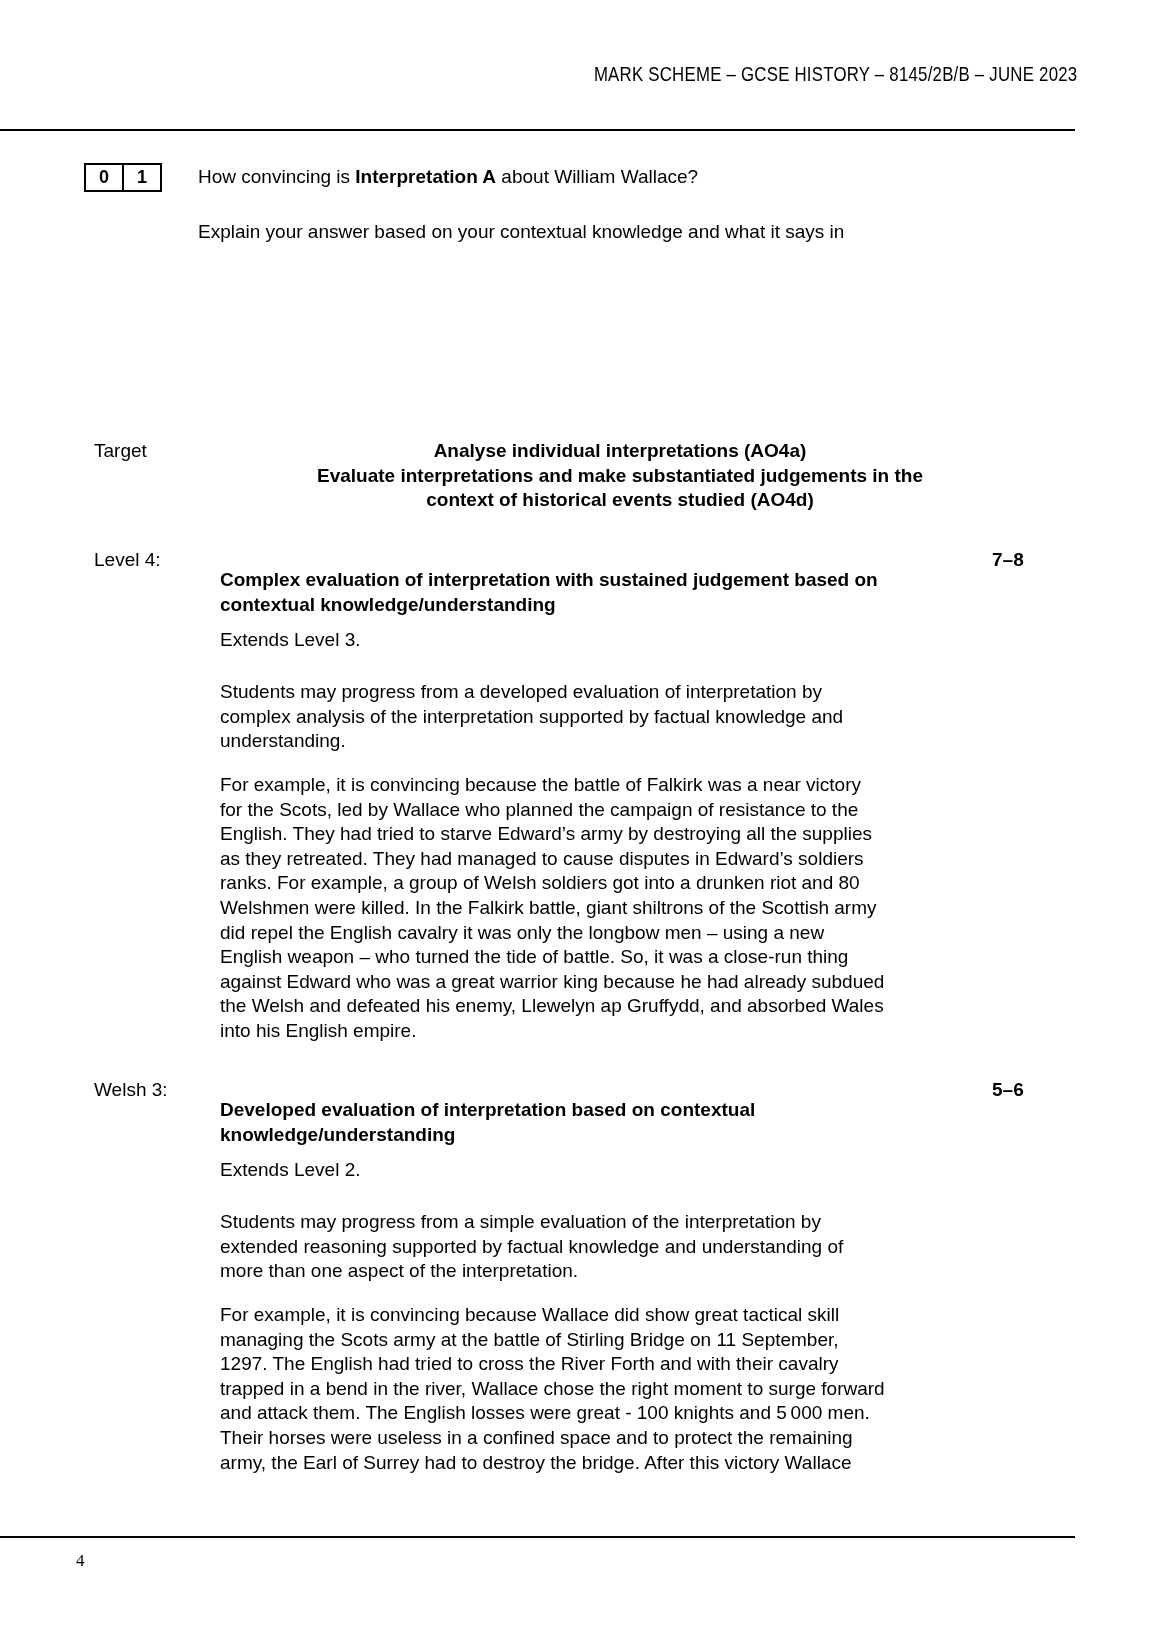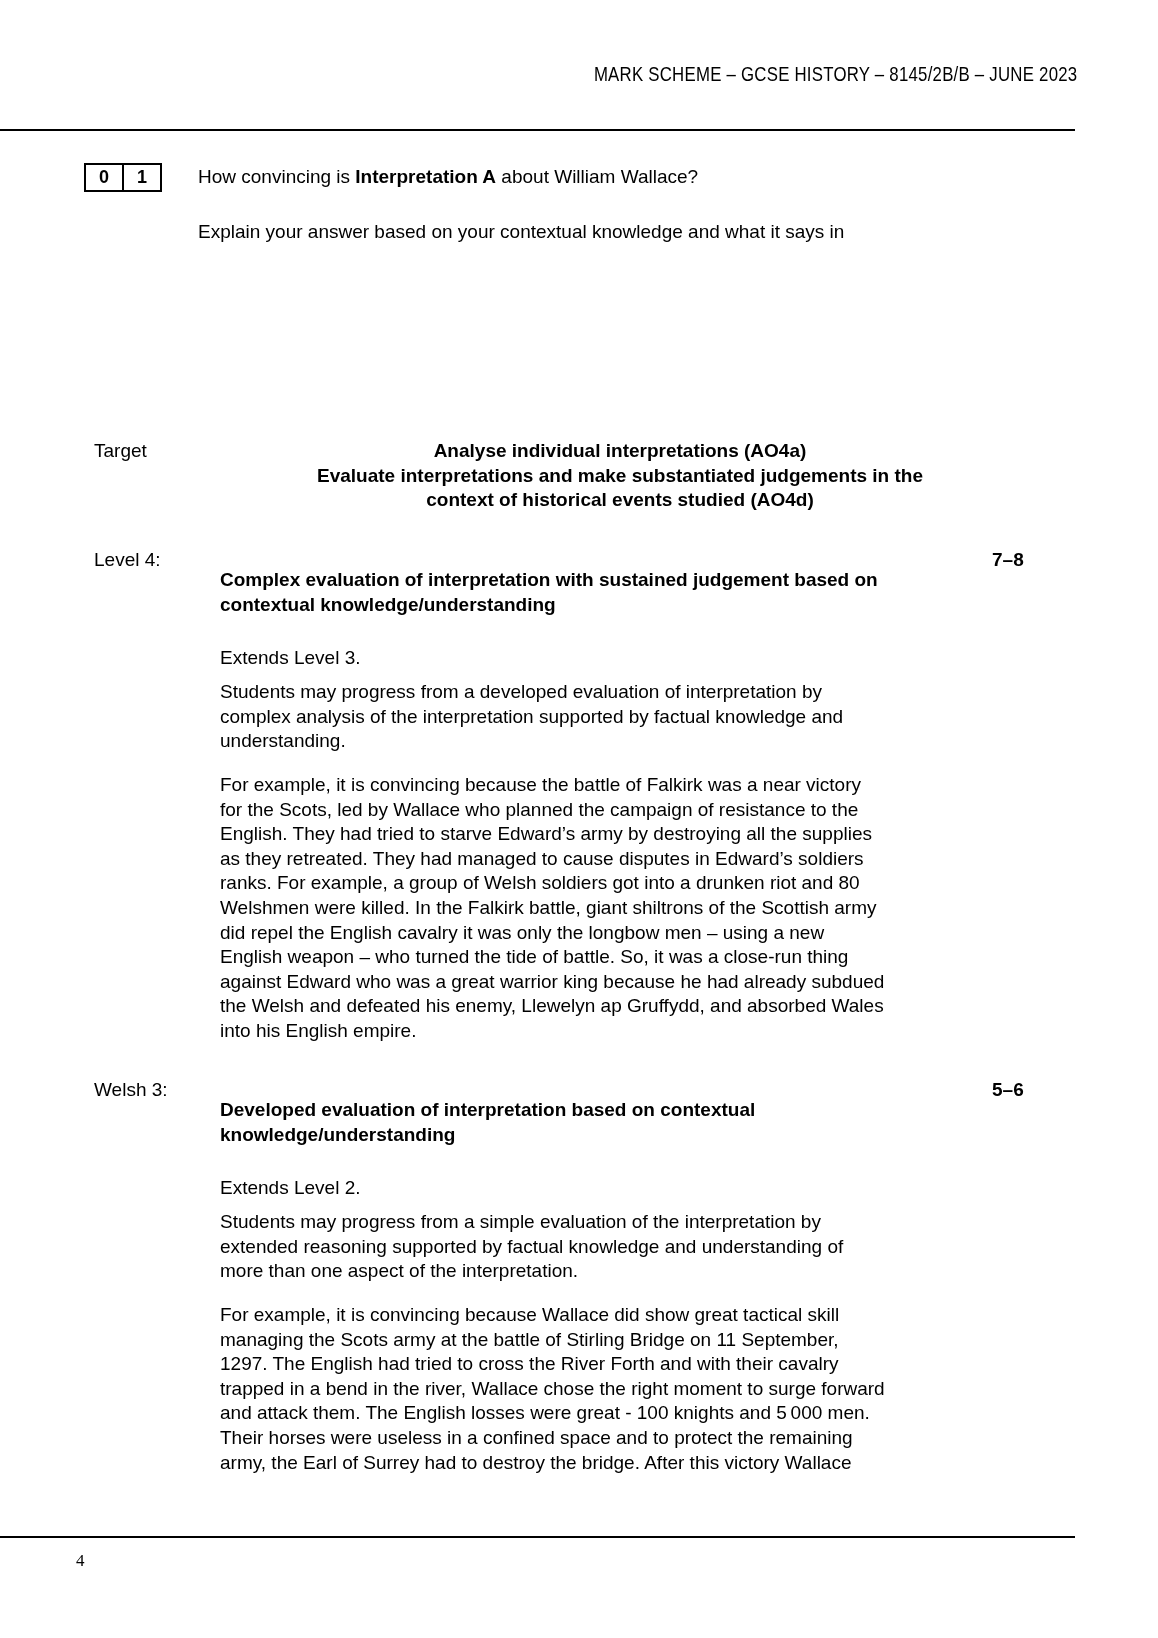--- a/index.html
+++ b/index.html
@@ -69,21 +69,21 @@
   .target-text { position: absolute; left: 220px; top: 0; font-weight: bold; white-space: pre-line; width: 800px; text-align: center; }
 
   .level-section { position: absolute; left: 0; right: 0; }
   .level-4 { top: 548px; }
   .level-3 { top: 1078px; }
   .level-heading {
     position: absolute; left: 220px; top: 0;
     font-weight: bold; white-space: pre-line; width: 760px; margin-top: 20px;
   }
   .level-marks { position: absolute; left: 992px; top: 0; font-weight: bold; white-space: nowrap; }
-  .level-extends { position: absolute; left: 220px; top: 80px; white-space: nowrap; margin-top: 18px; }
+  .level-extends { position: absolute; left: 220px; top: 80px; white-space: nowrap; }
   .level-progress { position: absolute; left: 220px; top: 132px; white-space: pre-line; width: 820px; }
   .level-example { position: absolute; left: 220px; top: 225px; white-space: pre-line; width: 850px; }
 
   .page-number {
     position: absolute;
     top: 1549px;
     left: 76px;
     font-family: "Liberation Serif", serif;
     font-size: 17px;
   }

